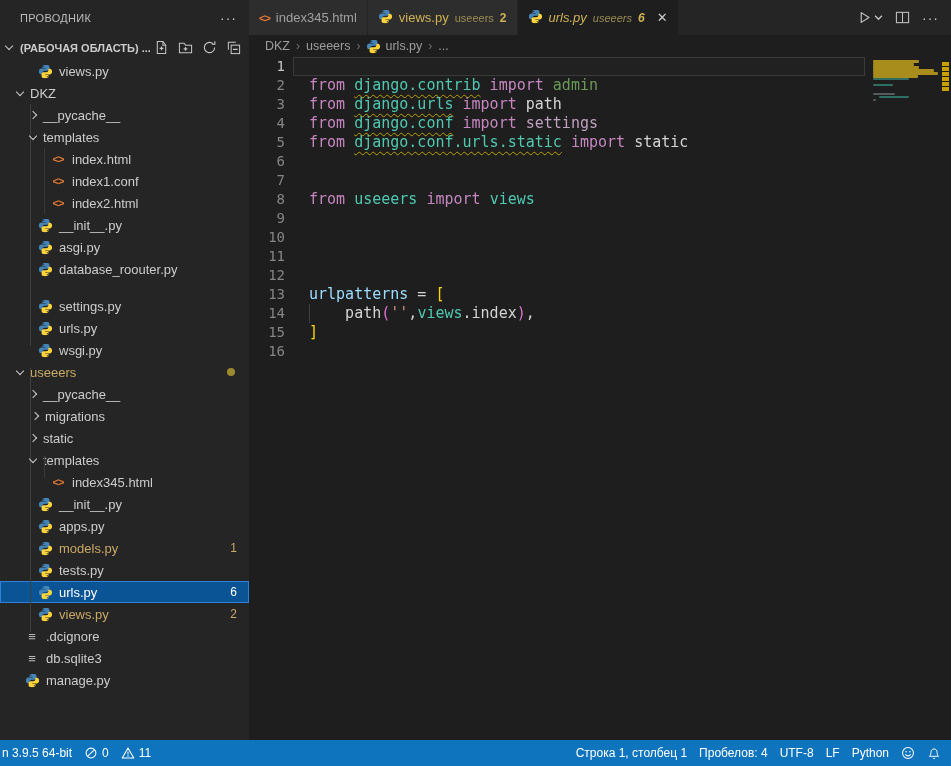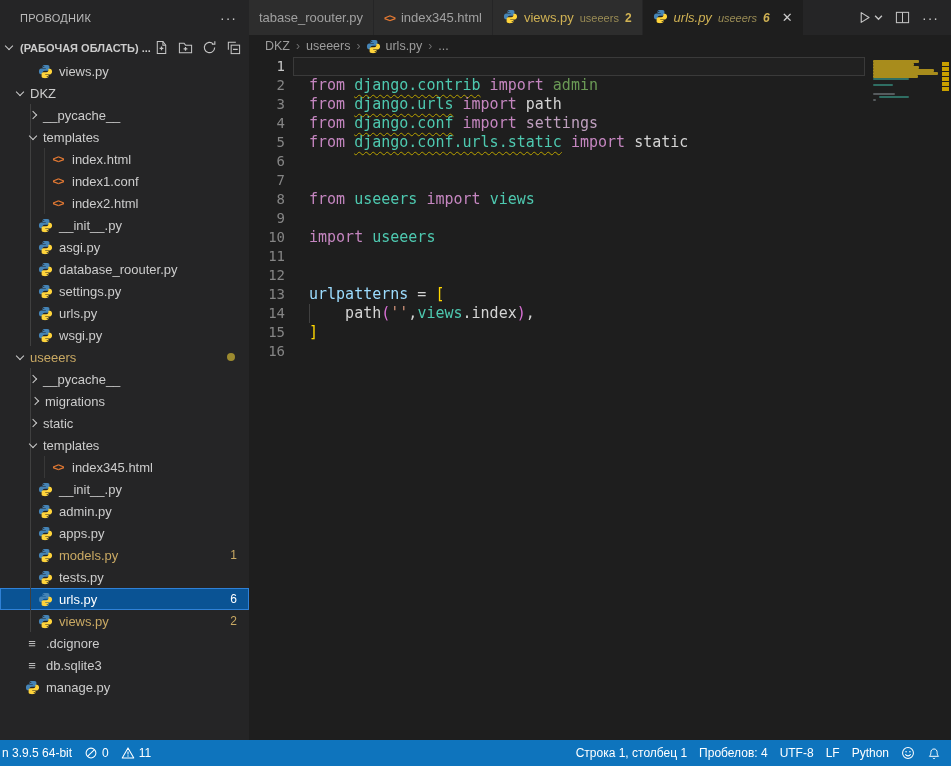--- a/index.html
+++ b/index.html
@@ -206,21 +206,21 @@
         </div>
         <div class="trow" style="padding-left: 37px;">
           <span class="ficon">
             <svg viewBox="0 0 32 32" width="15" height="15">
               <path fill="#4584b6" d="M15.9 2c-3.3 0-6.2.6-6.2 3.3v3.4h6.9v1.1H6.9C4 9.8 2 12 2 15.9c0 4 2 6.2 4.9 6.2h2.9v-3.6c0-2.3 2-4.3 4.3-4.3h6.6c2 0 3.6-1.6 3.6-3.6V5.3C24.3 3 21.7 2 15.9 2zm-3.6 2a1.3 1.3 0 1 1 0 2.6 1.3 1.3 0 0 1 0-2.6z"></path>
               <path fill="#ffd43b" d="M16.1 30c3.3 0 6.2-.6 6.2-3.3v-3.4h-6.9v-1.1h9.7c2.9 0 4.9-2.2 4.9-6.1 0-4-2-6.2-4.9-6.2h-2.9v3.6c0 2.3-2 4.3-4.3 4.3h-6.6c-2 0-3.6 1.6-3.6 3.6v5.4c0 2.6 2.6 3.6 8.4 3.6zm3.6-2a1.3 1.3 0 1 1 0-2.6 1.3 1.3 0 0 1 0 2.6z"></path>
             </svg>
           </span>
           <span class="lbl">database_roouter.py</span>
         </div>
-        <div class="trow" style="padding-left: 37px;">
+        <div class="trow" style="padding-left: 37px; margin-top: 15px;">
           <span class="ficon">
             <svg viewBox="0 0 32 32" width="15" height="15">
               <path fill="#4584b6" d="M15.9 2c-3.3 0-6.2.6-6.2 3.3v3.4h6.9v1.1H6.9C4 9.8 2 12 2 15.9c0 4 2 6.2 4.9 6.2h2.9v-3.6c0-2.3 2-4.3 4.3-4.3h6.6c2 0 3.6-1.6 3.6-3.6V5.3C24.3 3 21.7 2 15.9 2zm-3.6 2a1.3 1.3 0 1 1 0 2.6 1.3 1.3 0 0 1 0-2.6z"></path>
               <path fill="#ffd43b" d="M16.1 30c3.3 0 6.2-.6 6.2-3.3v-3.4h-6.9v-1.1h9.7c2.9 0 4.9-2.2 4.9-6.1 0-4-2-6.2-4.9-6.2h-2.9v3.6c0 2.3-2 4.3-4.3 4.3h-6.6c-2 0-3.6 1.6-3.6 3.6v5.4c0 2.6 2.6 3.6 8.4 3.6zm3.6-2a1.3 1.3 0 1 1 0-2.6 1.3 1.3 0 0 1 0 2.6z"></path>
             </svg>
           </span>
           <span class="lbl">settings.py</span>
         </div>
         <div class="trow" style="padding-left: 37px;">
           <span class="ficon">
@@ -276,29 +276,20 @@
           </span>
           <span class="lbl">__init__.py</span>
         </div>
         <div class="trow" style="padding-left: 37px;">
           <span class="ficon">
             <svg viewBox="0 0 32 32" width="15" height="15">
               <path fill="#4584b6" d="M15.9 2c-3.3 0-6.2.6-6.2 3.3v3.4h6.9v1.1H6.9C4 9.8 2 12 2 15.9c0 4 2 6.2 4.9 6.2h2.9v-3.6c0-2.3 2-4.3 4.3-4.3h6.6c2 0 3.6-1.6 3.6-3.6V5.3C24.3 3 21.7 2 15.9 2zm-3.6 2a1.3 1.3 0 1 1 0 2.6 1.3 1.3 0 0 1 0-2.6z"></path>
               <path fill="#ffd43b" d="M16.1 30c3.3 0 6.2-.6 6.2-3.3v-3.4h-6.9v-1.1h9.7c2.9 0 4.9-2.2 4.9-6.1 0-4-2-6.2-4.9-6.2h-2.9v3.6c0 2.3-2 4.3-4.3 4.3h-6.6c-2 0-3.6 1.6-3.6 3.6v5.4c0 2.6 2.6 3.6 8.4 3.6zm3.6-2a1.3 1.3 0 1 1 0-2.6 1.3 1.3 0 0 1 0 2.6z"></path>
             </svg>
           </span>
-          <span class="lbl">admin.py</span>
-        </div>
-        <div class="trow" style="padding-left: 37px;">
-          <span class="ficon">
-            <svg viewBox="0 0 32 32" width="15" height="15">
-              <path fill="#4584b6" d="M15.9 2c-3.3 0-6.2.6-6.2 3.3v3.4h6.9v1.1H6.9C4 9.8 2 12 2 15.9c0 4 2 6.2 4.9 6.2h2.9v-3.6c0-2.3 2-4.3 4.3-4.3h6.6c2 0 3.6-1.6 3.6-3.6V5.3C24.3 3 21.7 2 15.9 2zm-3.6 2a1.3 1.3 0 1 1 0 2.6 1.3 1.3 0 0 1 0-2.6z"></path>
-              <path fill="#ffd43b" d="M16.1 30c3.3 0 6.2-.6 6.2-3.3v-3.4h-6.9v-1.1h9.7c2.9 0 4.9-2.2 4.9-6.1 0-4-2-6.2-4.9-6.2h-2.9v3.6c0 2.3-2 4.3-4.3 4.3h-6.6c-2 0-3.6 1.6-3.6 3.6v5.4c0 2.6 2.6 3.6 8.4 3.6zm3.6-2a1.3 1.3 0 1 1 0-2.6 1.3 1.3 0 0 1 0 2.6z"></path>
-            </svg>
-          </span>
           <span class="lbl">apps.py</span>
         </div>
         <div class="trow" style="padding-left: 37px;">
           <span class="ficon">
             <svg viewBox="0 0 32 32" width="15" height="15">
               <path fill="#4584b6" d="M15.9 2c-3.3 0-6.2.6-6.2 3.3v3.4h6.9v1.1H6.9C4 9.8 2 12 2 15.9c0 4 2 6.2 4.9 6.2h2.9v-3.6c0-2.3 2-4.3 4.3-4.3h6.6c2 0 3.6-1.6 3.6-3.6V5.3C24.3 3 21.7 2 15.9 2zm-3.6 2a1.3 1.3 0 1 1 0 2.6 1.3 1.3 0 0 1 0-2.6z"></path>
               <path fill="#ffd43b" d="M16.1 30c3.3 0 6.2-.6 6.2-3.3v-3.4h-6.9v-1.1h9.7c2.9 0 4.9-2.2 4.9-6.1 0-4-2-6.2-4.9-6.2h-2.9v3.6c0 2.3-2 4.3-4.3 4.3h-6.6c-2 0-3.6 1.6-3.6 3.6v5.4c0 2.6 2.6 3.6 8.4 3.6zm3.6-2a1.3 1.3 0 1 1 0-2.6 1.3 1.3 0 0 1 0 2.6z"></path>
             </svg>
           </span>
           <span class="lbl warn">models.py</span>
@@ -354,23 +345,20 @@
           </span>
           <span class="lbl">manage.py</span>
         </div>
       </div>
 
   </aside>
 
   <main class="editor">
     <div class="tabbar">
       <div id="tabs" style="display:flex">
-          <div class="tab">
-            <span class="tlabel">tabase_roouter.py</span>
-          </div>
           <div class="tab">
             <span class="ficon"><span class="html-ico">&lt;&gt;</span></span>
             <span class="tlabel">index345.html</span>
           </div>
           <div class="tab">
             <span class="ficon"><svg viewBox="0 0 32 32" width="15" height="15">
                 <path fill="#4584b6" d="M15.9 2c-3.3 0-6.2.6-6.2 3.3v3.4h6.9v1.1H6.9C4 9.8 2 12 2 15.9c0 4 2 6.2 4.9 6.2h2.9v-3.6c0-2.3 2-4.3 4.3-4.3h6.6c2 0 3.6-1.6 3.6-3.6V5.3C24.3 3 21.7 2 15.9 2zm-3.6 2a1.3 1.3 0 1 1 0 2.6 1.3 1.3 0 0 1 0-2.6z"></path>
                 <path fill="#ffd43b" d="M16.1 30c3.3 0 6.2-.6 6.2-3.3v-3.4h-6.9v-1.1h9.7c2.9 0 4.9-2.2 4.9-6.1 0-4-2-6.2-4.9-6.2h-2.9v3.6c0 2.3-2 4.3-4.3 4.3h-6.6c-2 0-3.6 1.6-3.6 3.6v5.4c0 2.6 2.6 3.6 8.4 3.6zm3.6-2a1.3 1.3 0 1 1 0-2.6 1.3 1.3 0 0 1 0 2.6z"></path>
               </svg></span>
             <span class="tlabel warn">views.py</span>
@@ -458,21 +446,20 @@
           <div class="cline">
             <span class="ln">8</span>
             <span class="ltext"><span class="tk kw">from </span><span class="tk mod">useeers</span><span class="tk kw"> import </span><span class="tk mod">views</span></span>
           </div>
           <div class="cline">
             <span class="ln">9</span>
             <span class="ltext"></span>
           </div>
           <div class="cline">
             <span class="ln">10</span>
-            <span class="ltext"><span class="tk kw">import</span><span class="tk mod"> useeers</span></span>
           </div>
           <div class="cline">
             <span class="ln">11</span>
             <span class="ltext"></span>
           </div>
           <div class="cline">
             <span class="ln">12</span>
             <span class="ltext"></span>
           </div>
           <div class="cline">

